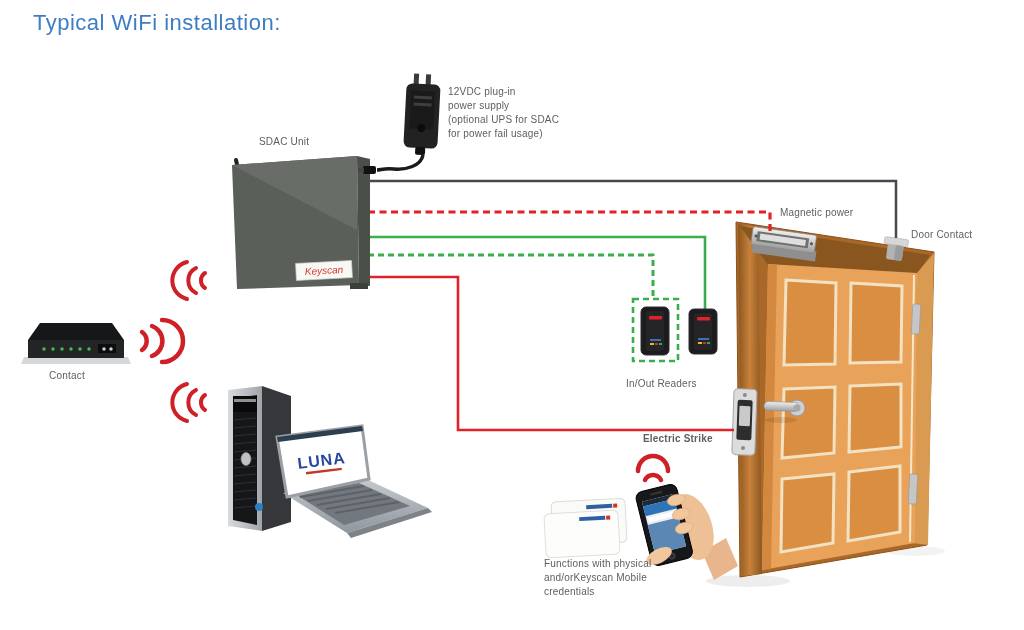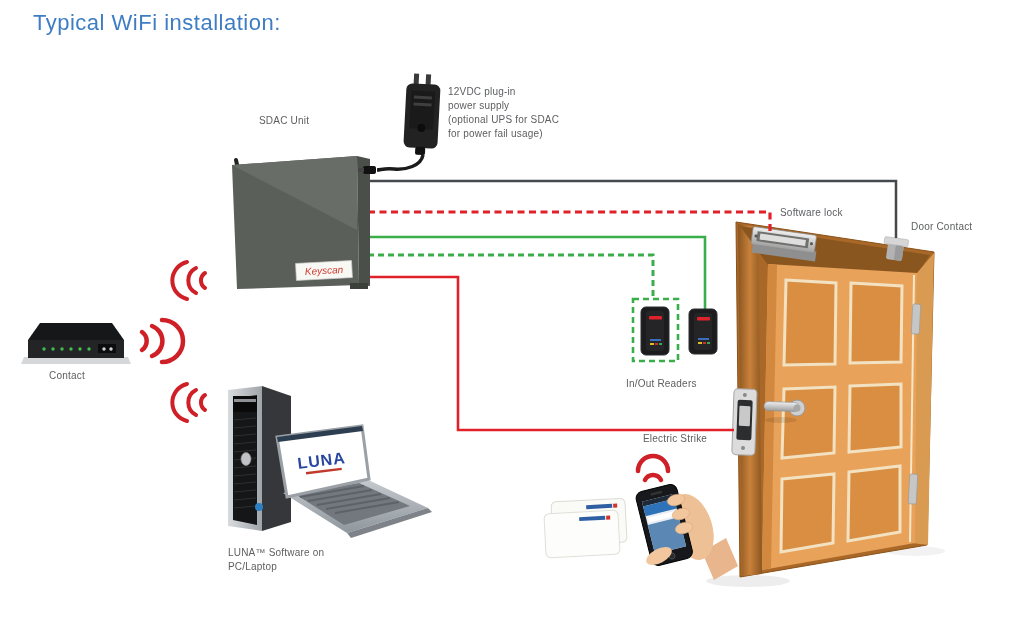--- a/index.html
+++ b/index.html
@@ -2,26 +2,26 @@
 <html><head>
 <meta charset="utf-8">
 <style>
   html,body{margin:0;padding:0;background:#fff;}
   .stage{position:relative;width:1024px;height:630px;background:#fff;overflow:hidden;
          font-family:"Liberation Sans","DejaVu Sans",sans-serif;}
   .title{position:absolute;left:33px;top:10px;font-size:22px;letter-spacing:.5px;
          color:#3e7dc3;font-weight:400;}
   .lbl{position:absolute;font-size:10px;line-height:1.4;letter-spacing:.2px;
        color:#5d5e60;white-space:pre-line;}
-  .lbl-sdac{left:259px;top:114px;}
+  .lbl-sdac{left:259px;top:135px;}
   .lbl-power{left:448px;top:85px;}
   .lbl-maglock{left:780px;top:206px;}
-  .lbl-contact{left:911px;top:220px;}
+  .lbl-contact{left:911px;top:228px;}
   .lbl-readers{left:626px;top:365px;margin-top:12px;}
-  .lbl-strike{left:643px;top:432px;}
+  .lbl-strike{left:643px;top:432px;font-weight:bold;}
   .lbl-router{left:49px;top:369px;}
   .lbl-luna{left:228px;top:546px;}
   .lbl-creds{left:544px;top:557px;}
   svg{position:absolute;left:0;top:0;}
 </style>
 </head>
 <body>
 
 <div class="stage">
 
@@ -274,20 +274,21 @@
       <ellipse cx="684" cy="528" rx="9" ry="5.5" transform="rotate(-15 684 528)" fill="#f2c79e" stroke="#d9a578" stroke-width="0.5"></ellipse>
       <ellipse cx="659" cy="556" rx="14" ry="7" transform="rotate(-28 659 556)" fill="#f2c79e"></ellipse>
     </g>
   </svg>
 
   <div class="lbl lbl-sdac">SDAC Unit</div>
   <div class="lbl lbl-power">12VDC plug-in
 power supply
 (optional UPS for SDAC
 for power fail usage)</div>
-  <div class="lbl lbl-maglock">Software lock</div>
+  <div class="lbl lbl-maglock">Magnetic power</div>
   <div class="lbl lbl-contact">Door Contact</div>
   <div class="lbl lbl-readers">In/Out Readers</div>
   <div class="lbl lbl-strike">Electric Strike</div>
   <div class="lbl lbl-router">Contact</div>
-  <div class="lbl lbl-luna">LUNA™ Software on
-PC/Laptop</div>
+  <div class="lbl lbl-creds">Functions with physical
+and/orKeyscan Mobile
+credentials</div>
 </div>
 
 </body></html>

